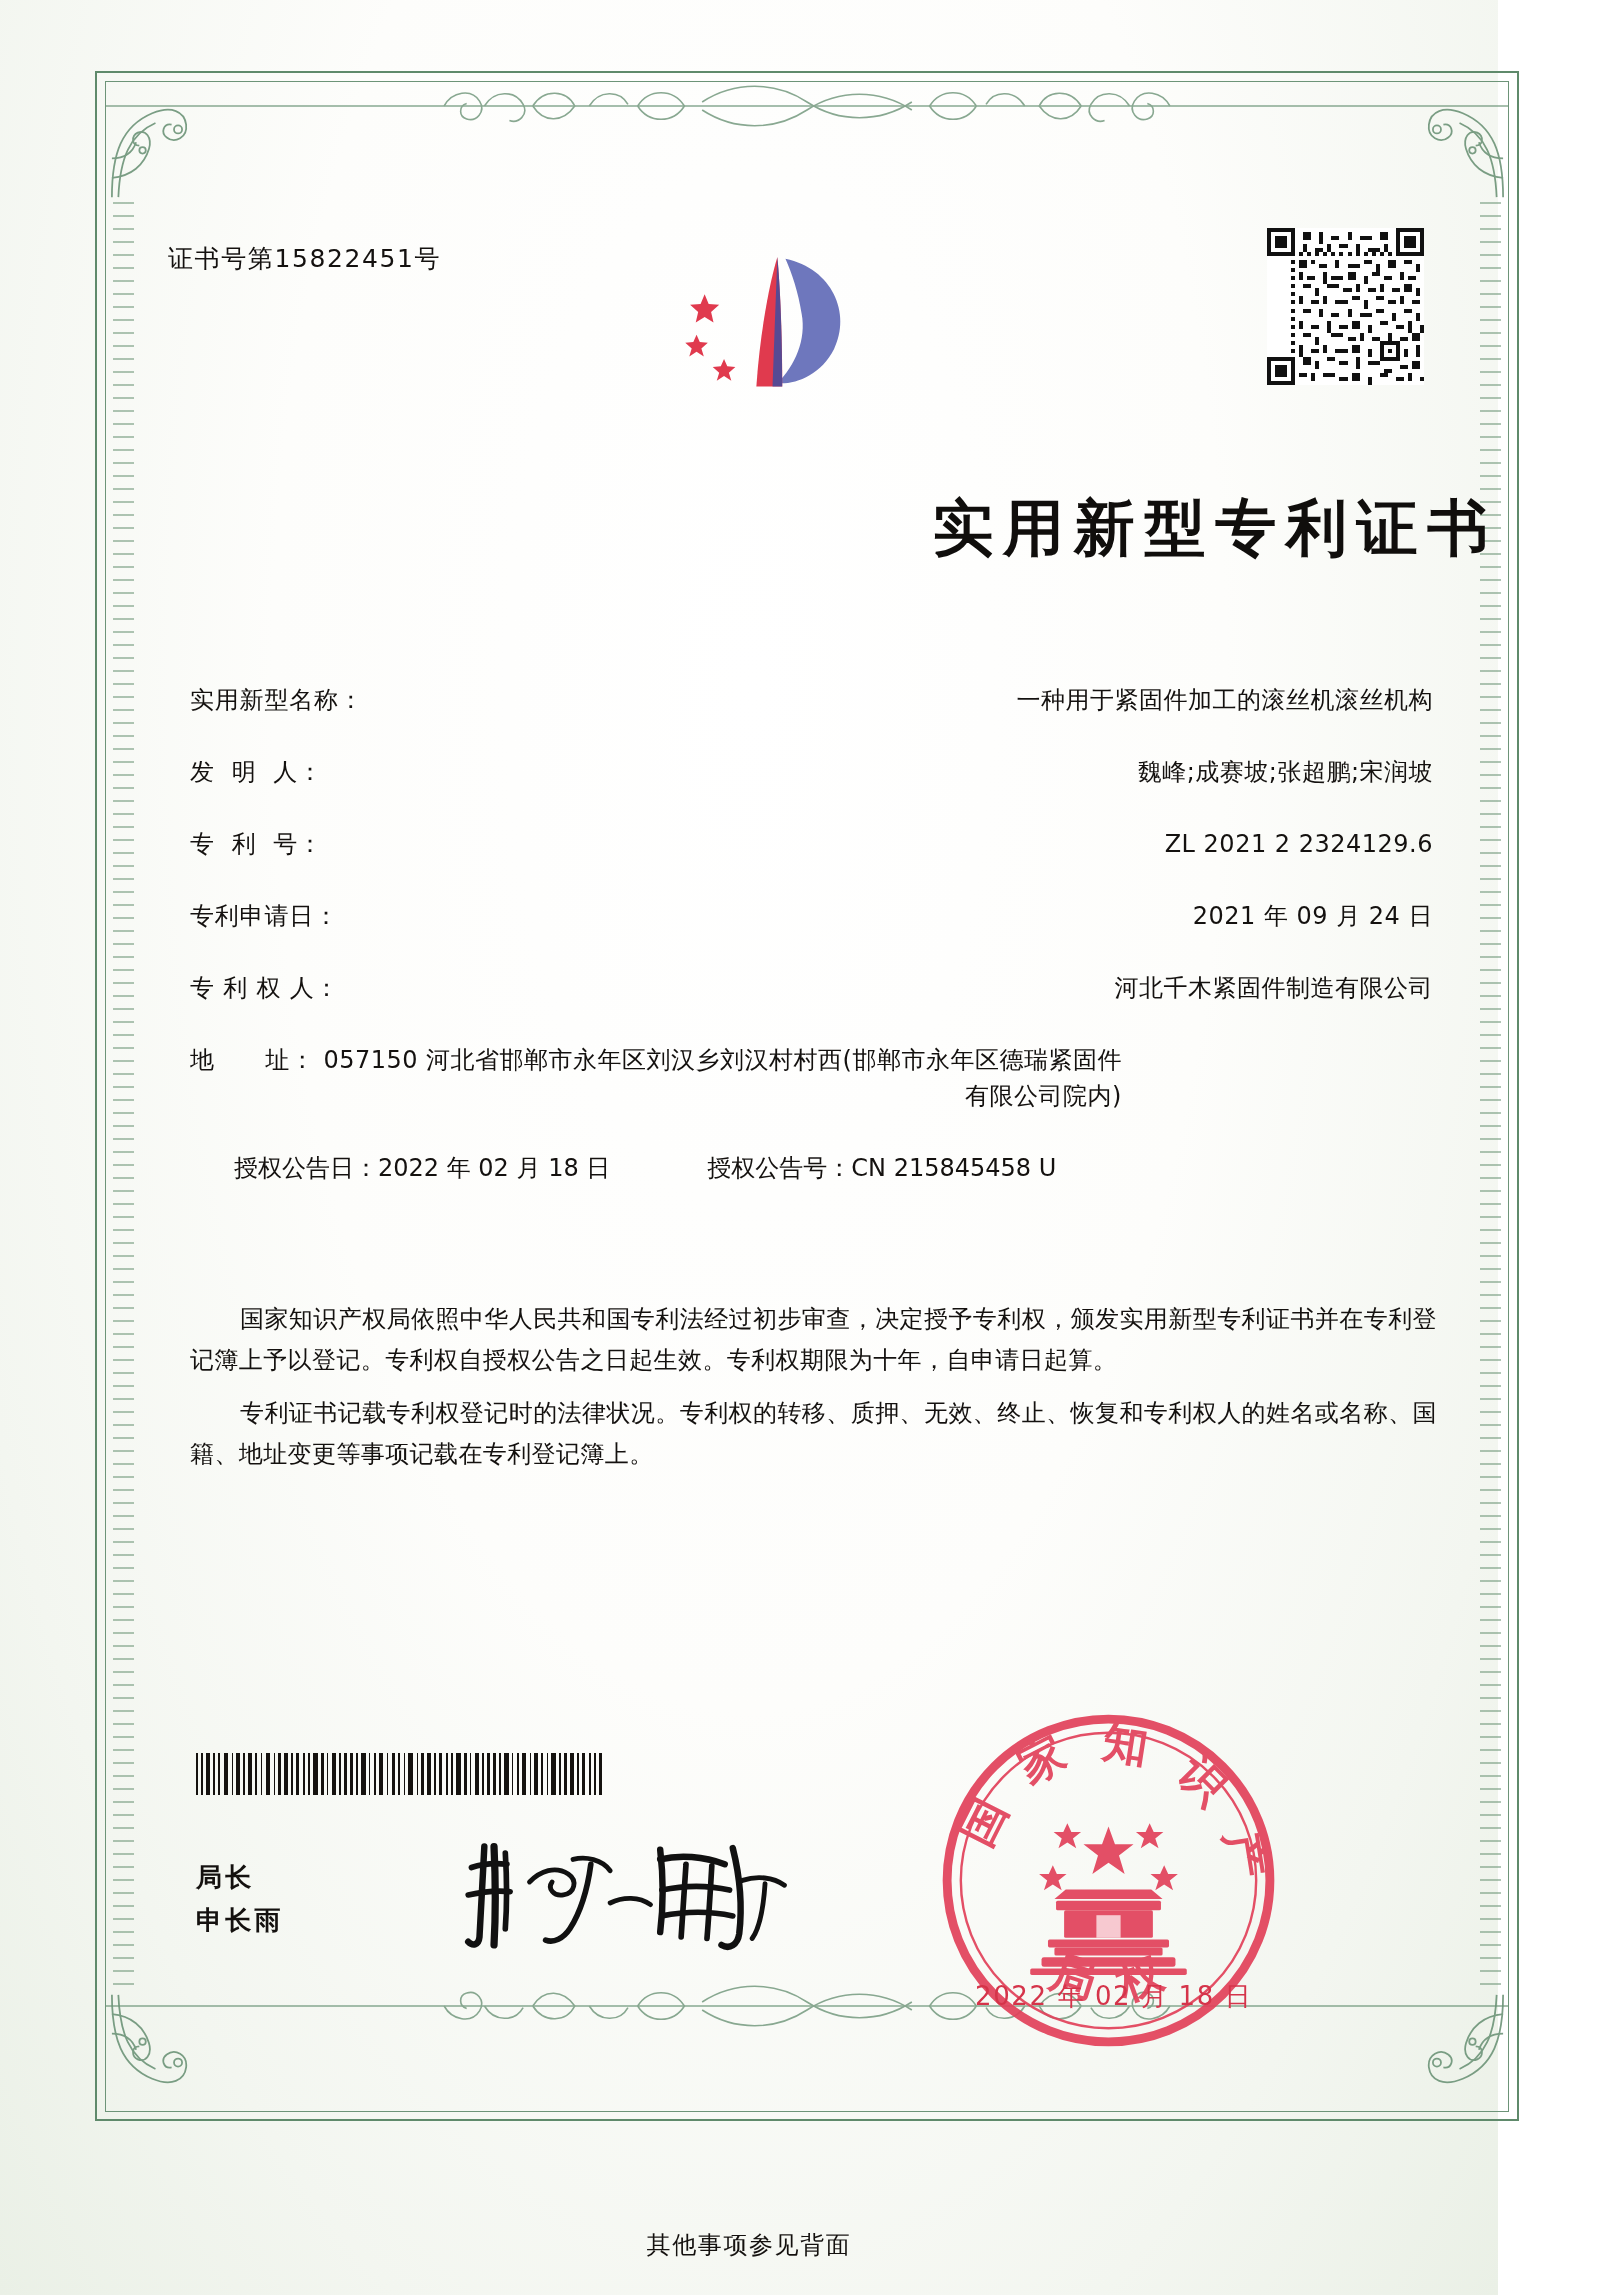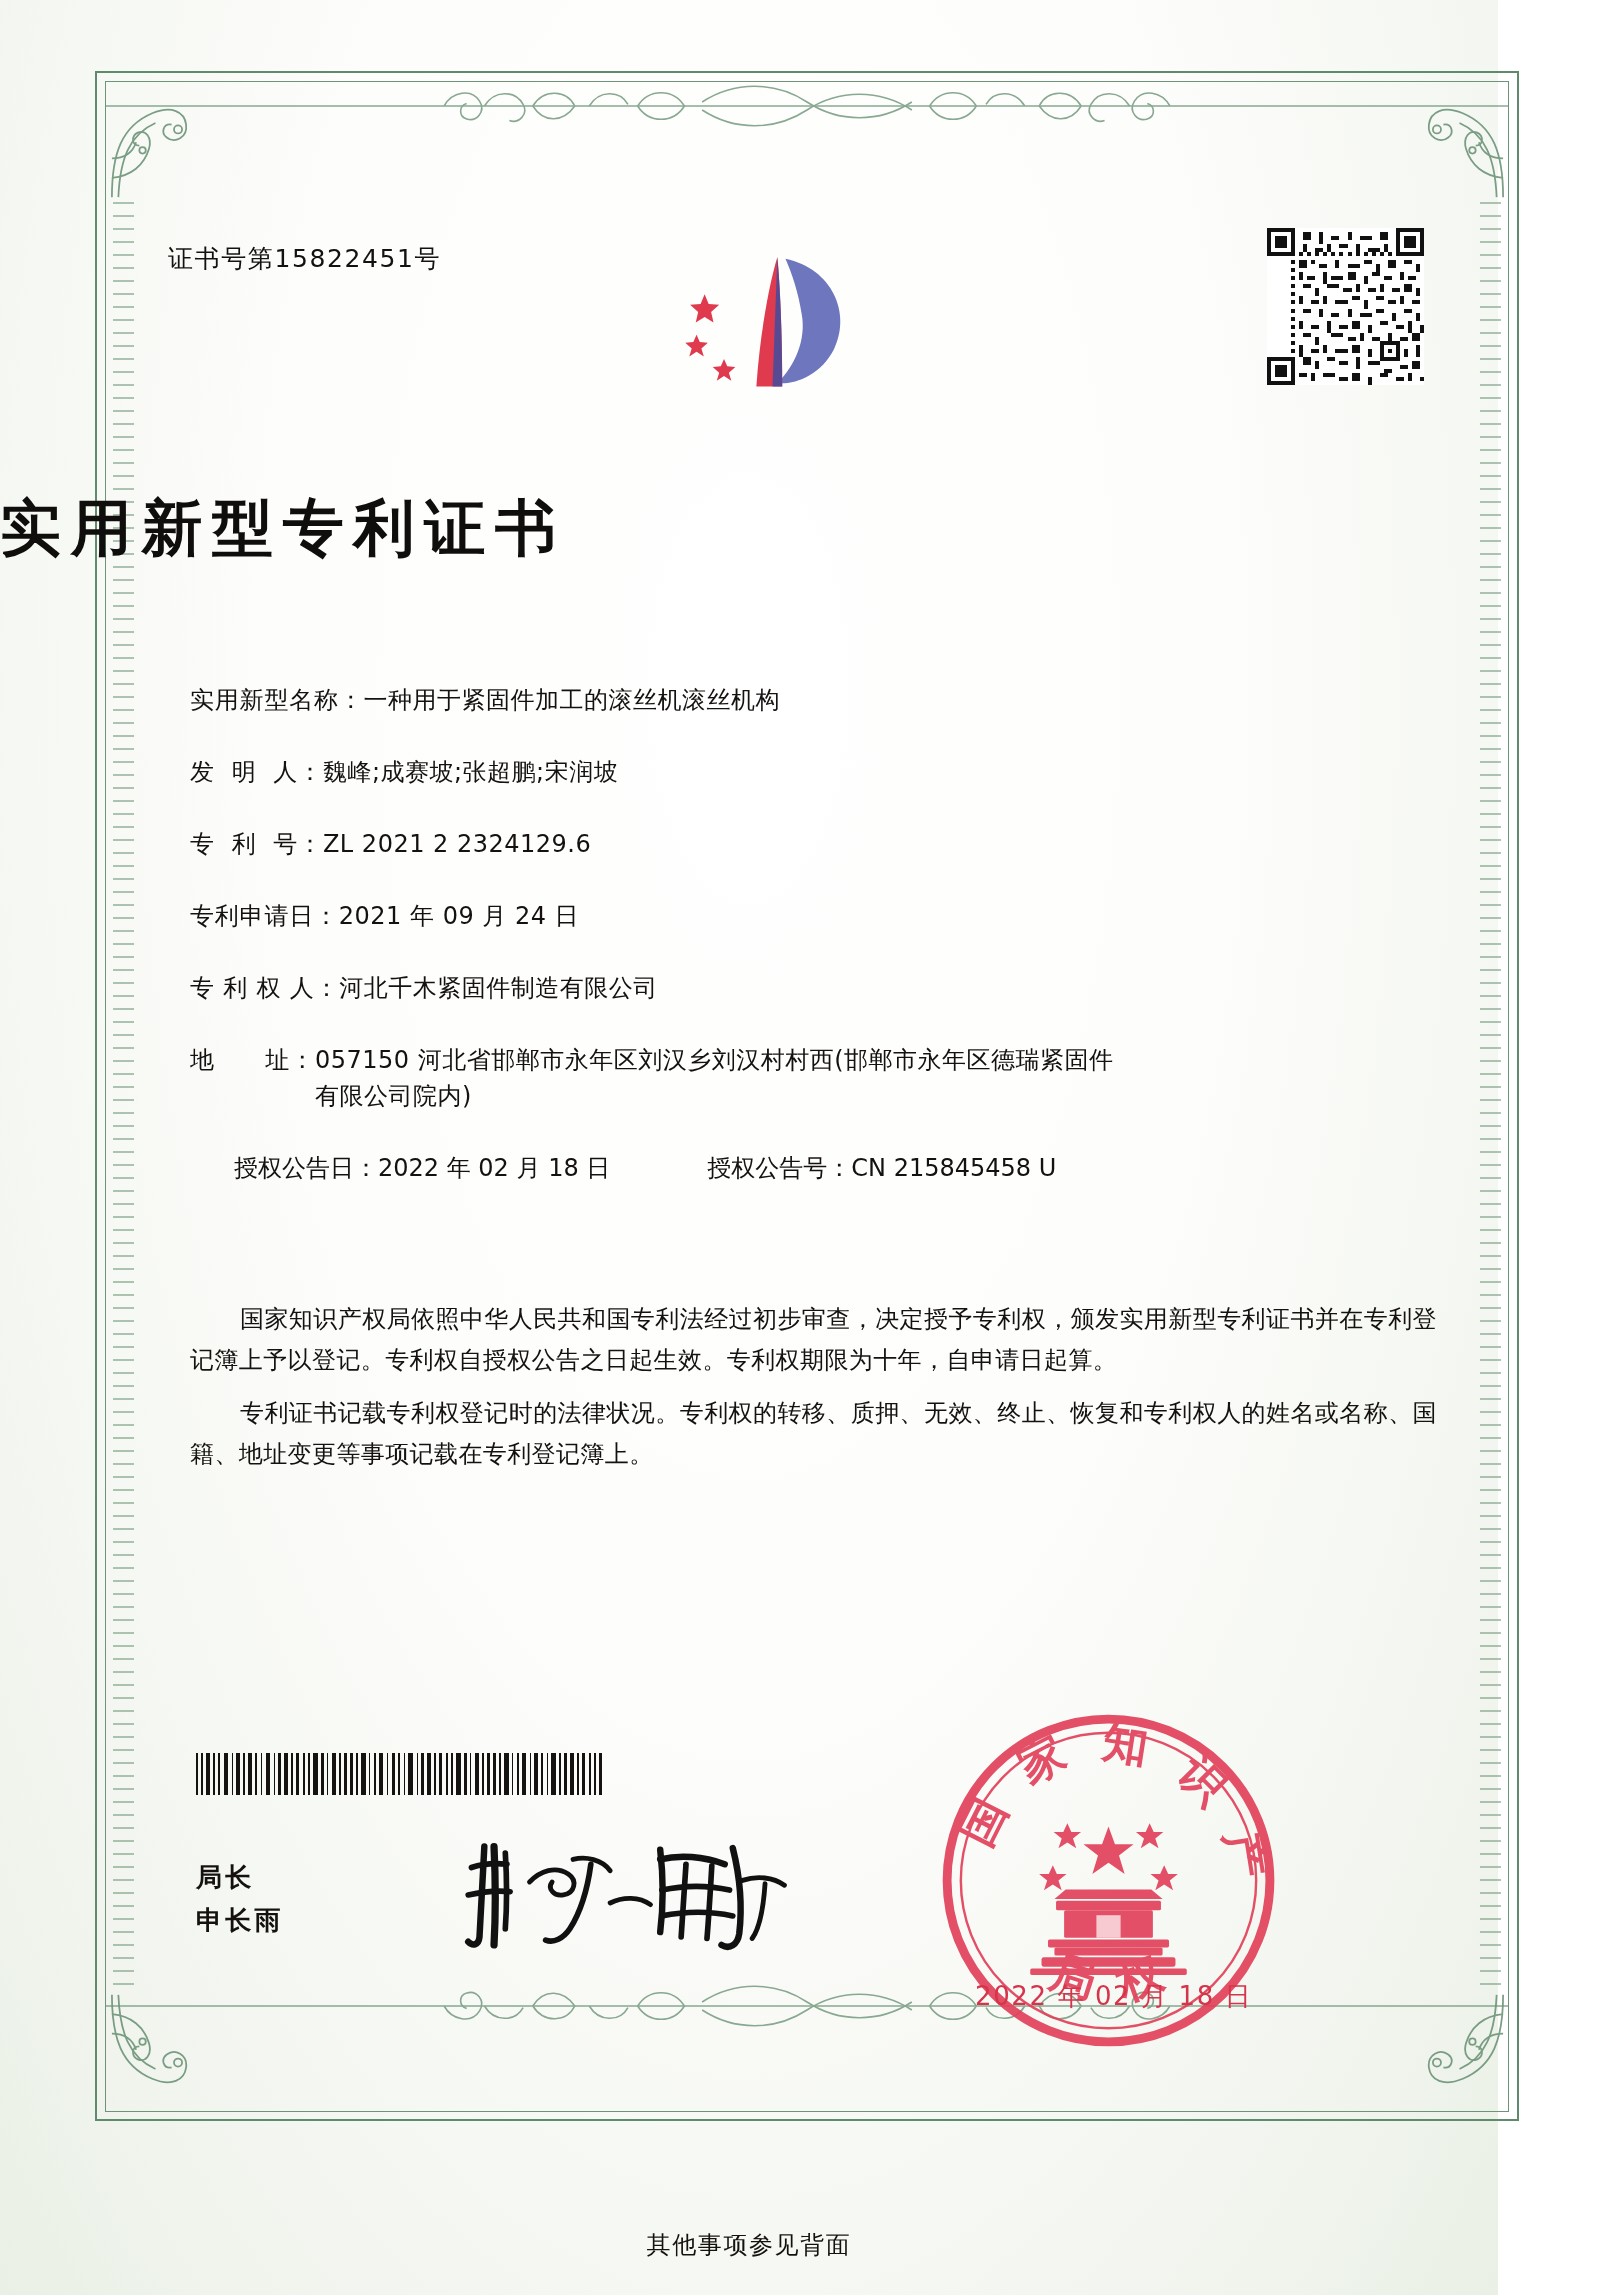--- a/index.html
+++ b/index.html
@@ -91,21 +91,21 @@
   .qr {
     position: absolute;
     left: 1267px; top: 228px;
     width: 157px; height: 157px;
   }
 
   .doc-title {
     position: absolute;
     left: 0; right: 0;
     top: 488px;
-    text-align: left;
+    text-align: right;
     font-size: 61px;
     font-weight: bold;
     letter-spacing: 9.7px;
     color: #100e0c;
     font-family: "DejaVu Serif", "Liberation Serif", serif;
   }
 
   
   .fields {
     position: absolute;
@@ -114,20 +114,21 @@
     width: 1243px;
     font-size: 24px;
     color: #14110f;
     font-family: "DejaVu Sans", "Liberation Sans", sans-serif;
   }
   .field-row {
     display: flex;
     align-items: flex-start;
     margin-bottom: 36px;
     line-height: 1.5;
+    text-align: right;
   }
   .field-label {
     flex: 0 0 auto;
     white-space: pre;
     letter-spacing: 0.8px;
   }
   .field-value {
     flex: 1 1 auto;
     letter-spacing: 0.5px;
   }

